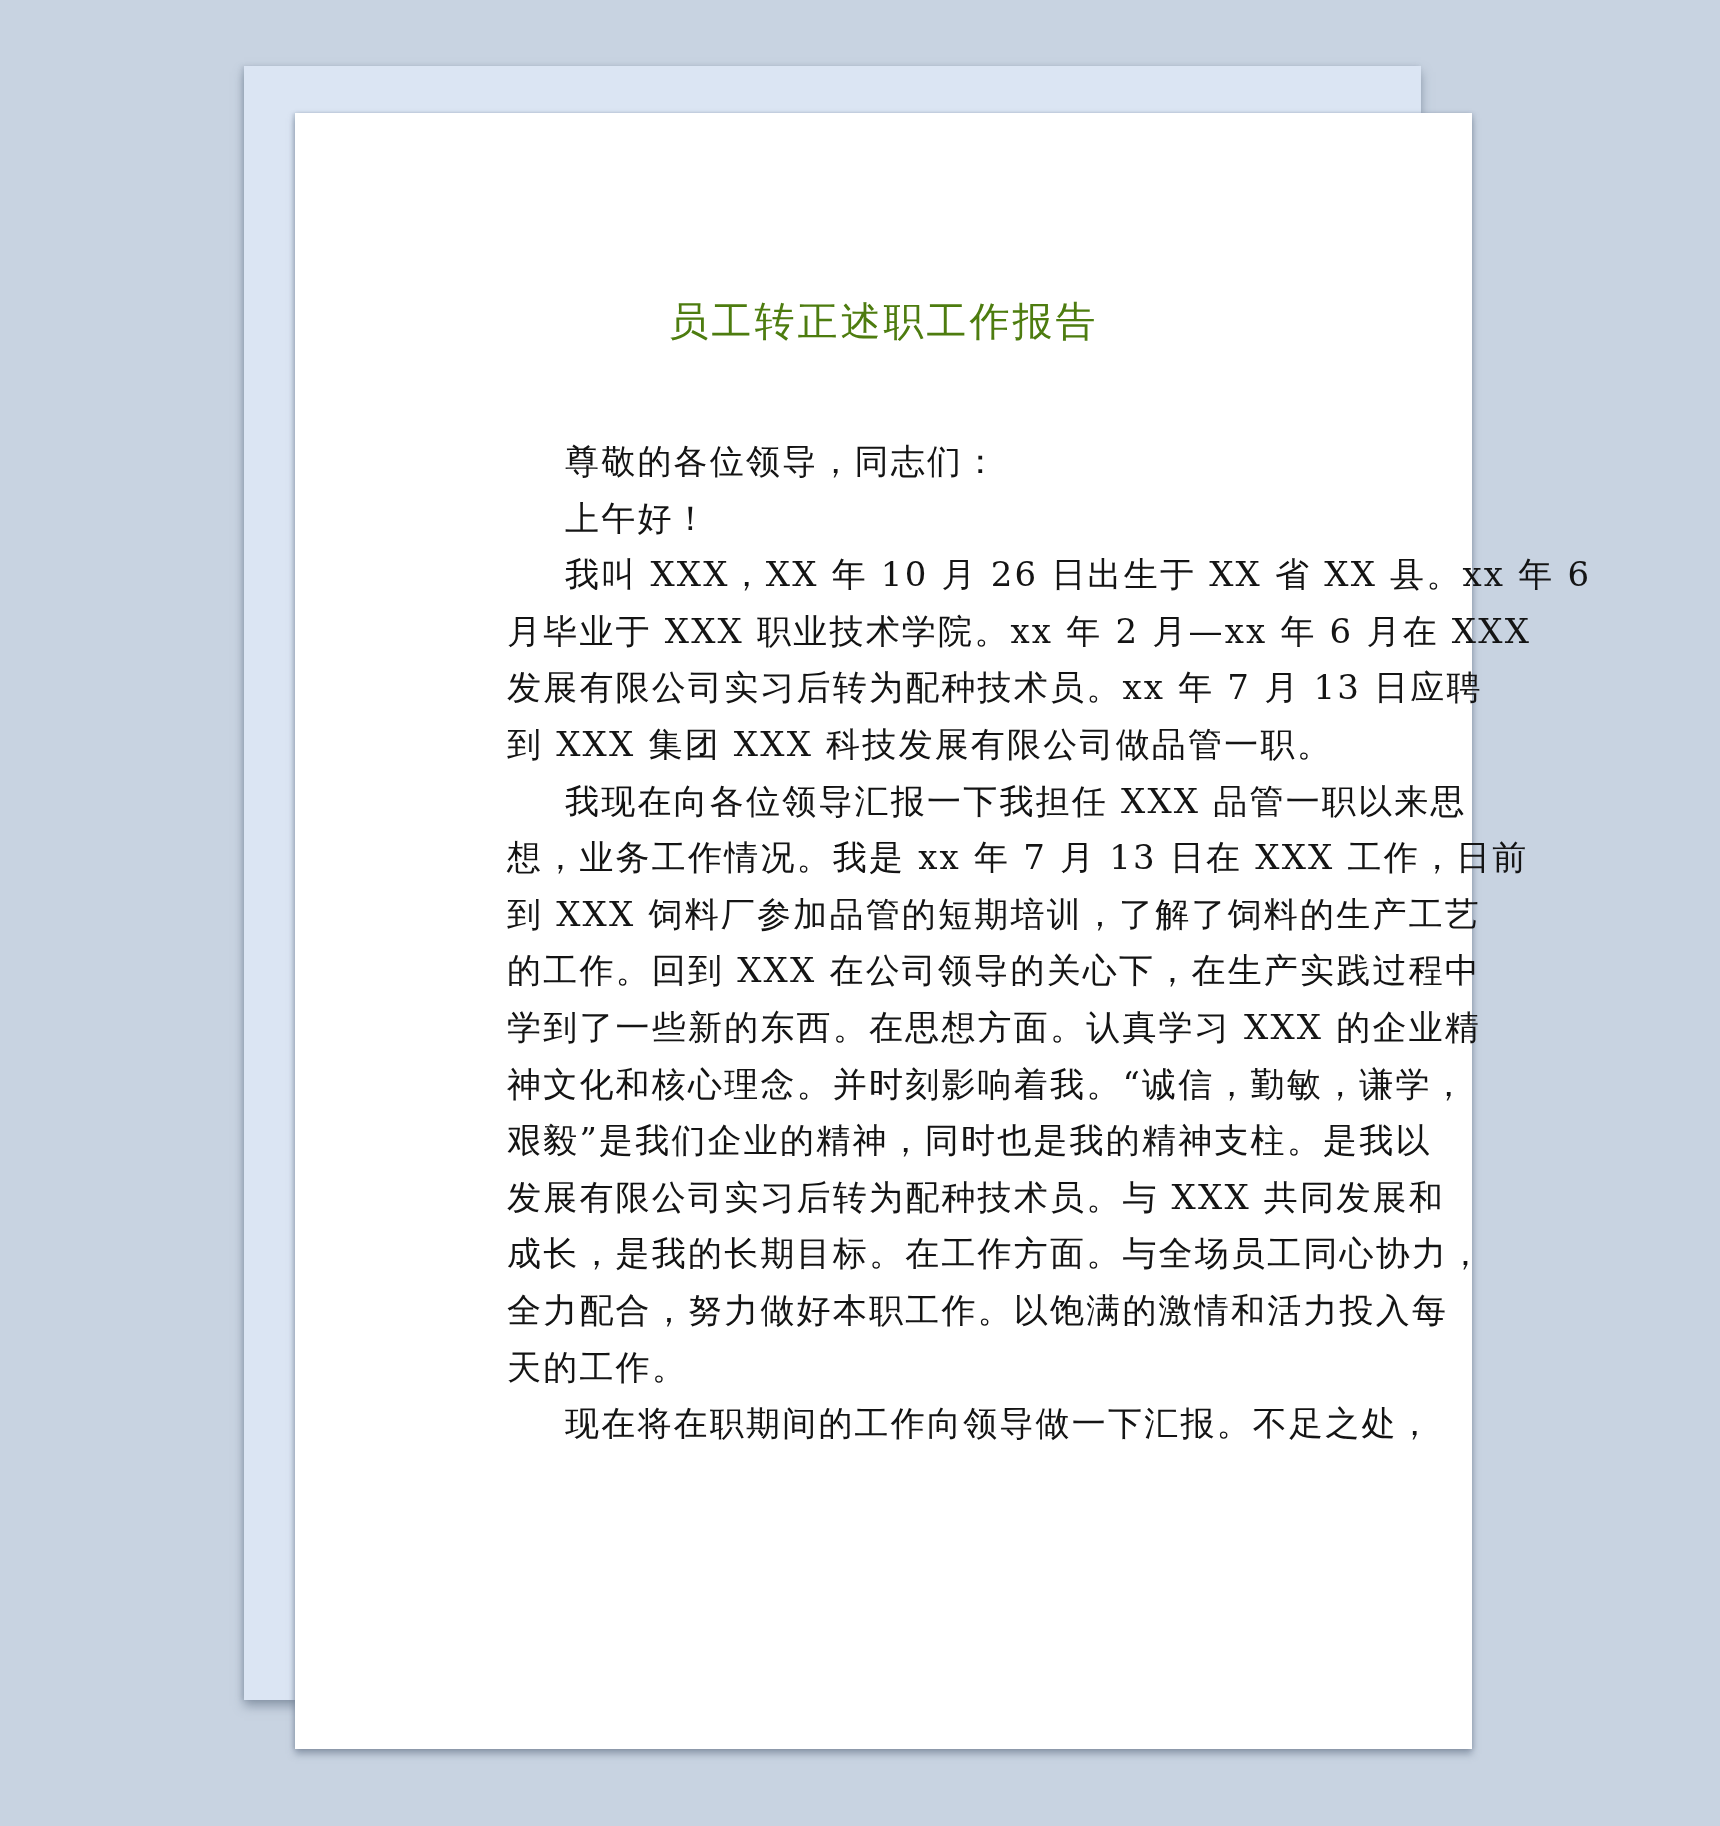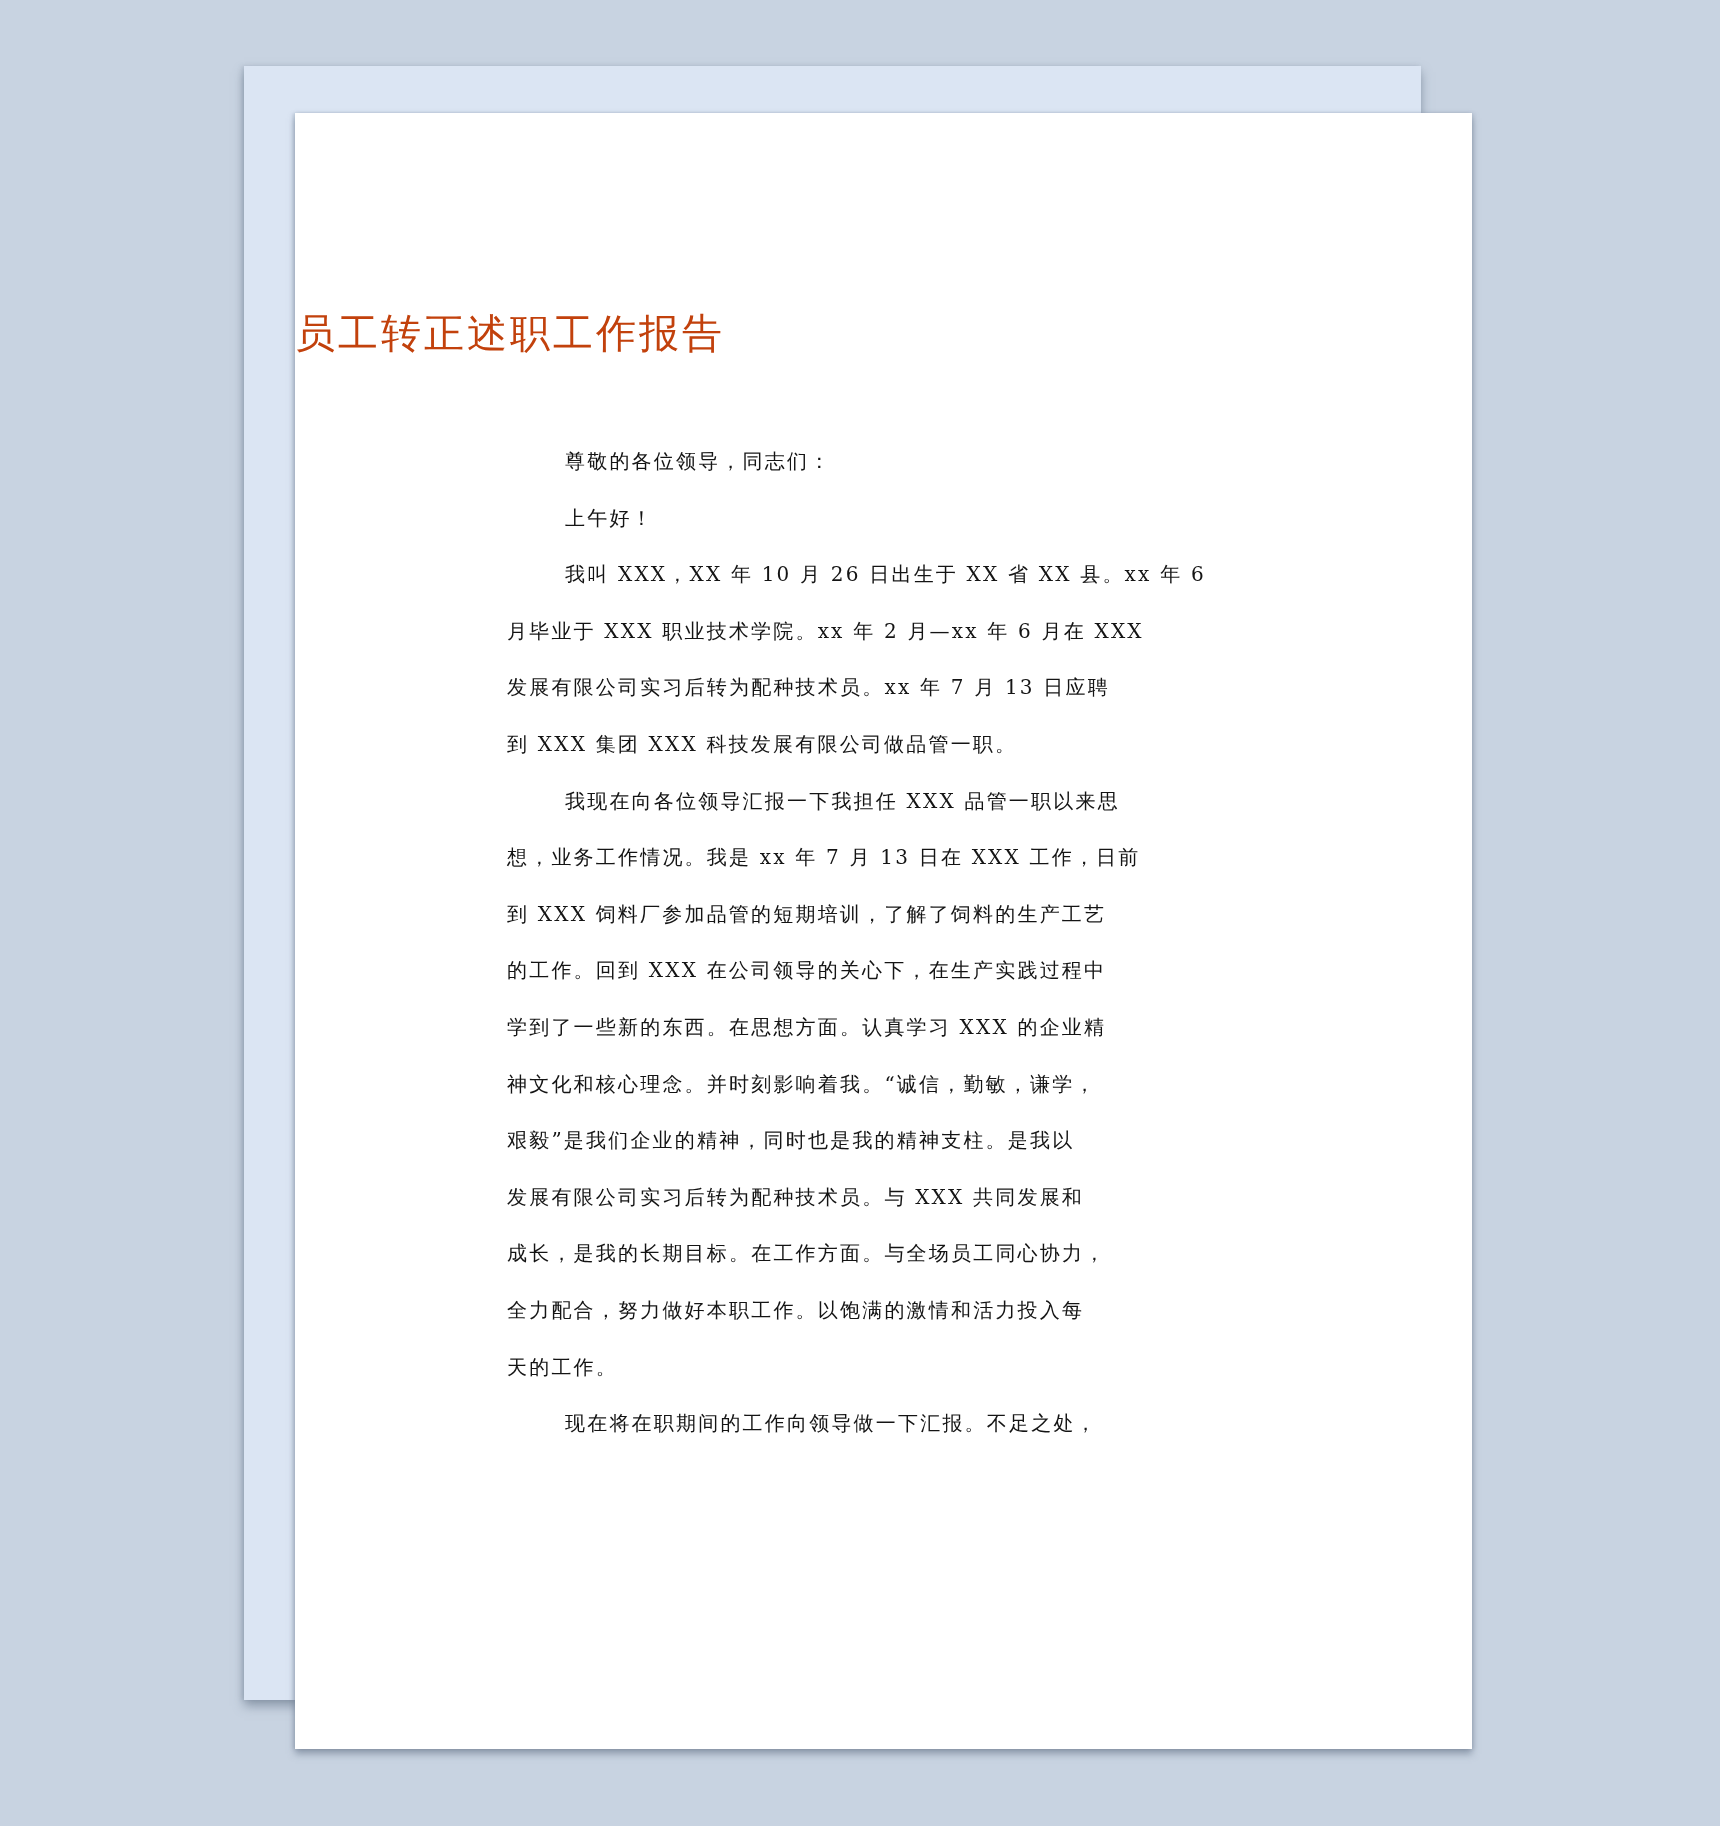--- a/index.html
+++ b/index.html
@@ -28,36 +28,36 @@
       left: 295px;
       top: 113px;
       width: 1177px;
       height: 1636px;
       background: #ffffff;
       box-shadow: 0 5px 7px rgba(95, 110, 130, 0.55), -2px 0 3px rgba(140, 155, 175, 0.35), 2px 0 3px rgba(140, 155, 175, 0.25);
     }
     .doc-title {
       position: absolute;
       left: 0;
-      top: 192px;
+      top: 180px;
       width: 100%;
-      text-align: left;
+      text-align: center;
       font-size: 40px;
       letter-spacing: 3px;
       line-height: 56px;
-      color: #c2410c;
+      color: #4d7c0f;
       margin: 0;
       font-weight: normal;
     }
     .doc-body {
       position: absolute;
       left: 212px;
       top: 320px;
       width: 758px;
-      font-size: 20px;
+      font-size: 34px;
       line-height: 56.6px;
       color: #141414;
       letter-spacing: 2.2px;
     }
     .doc-body p {
       margin: 0;
       padding: 0;
       white-space: nowrap;
     }
     .doc-body .indent {

